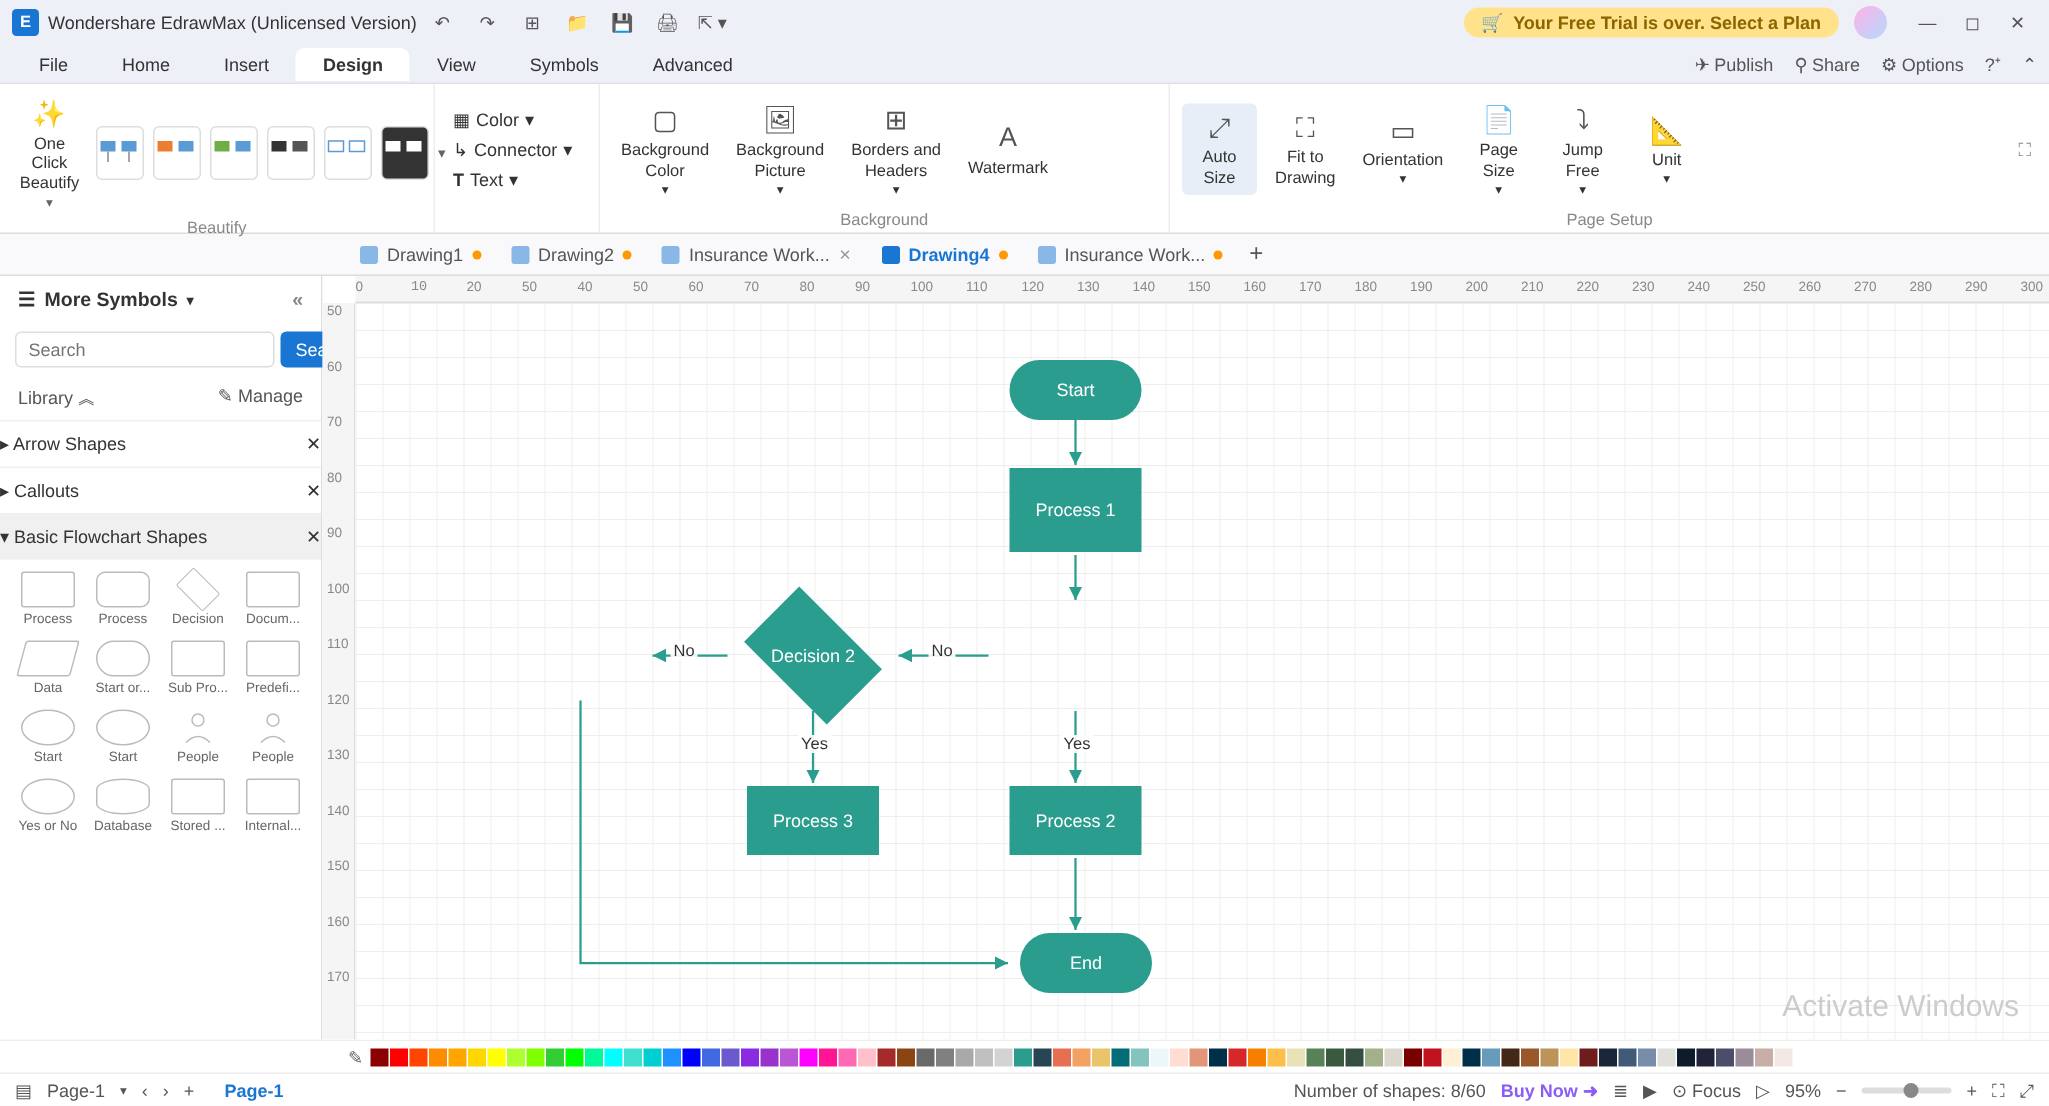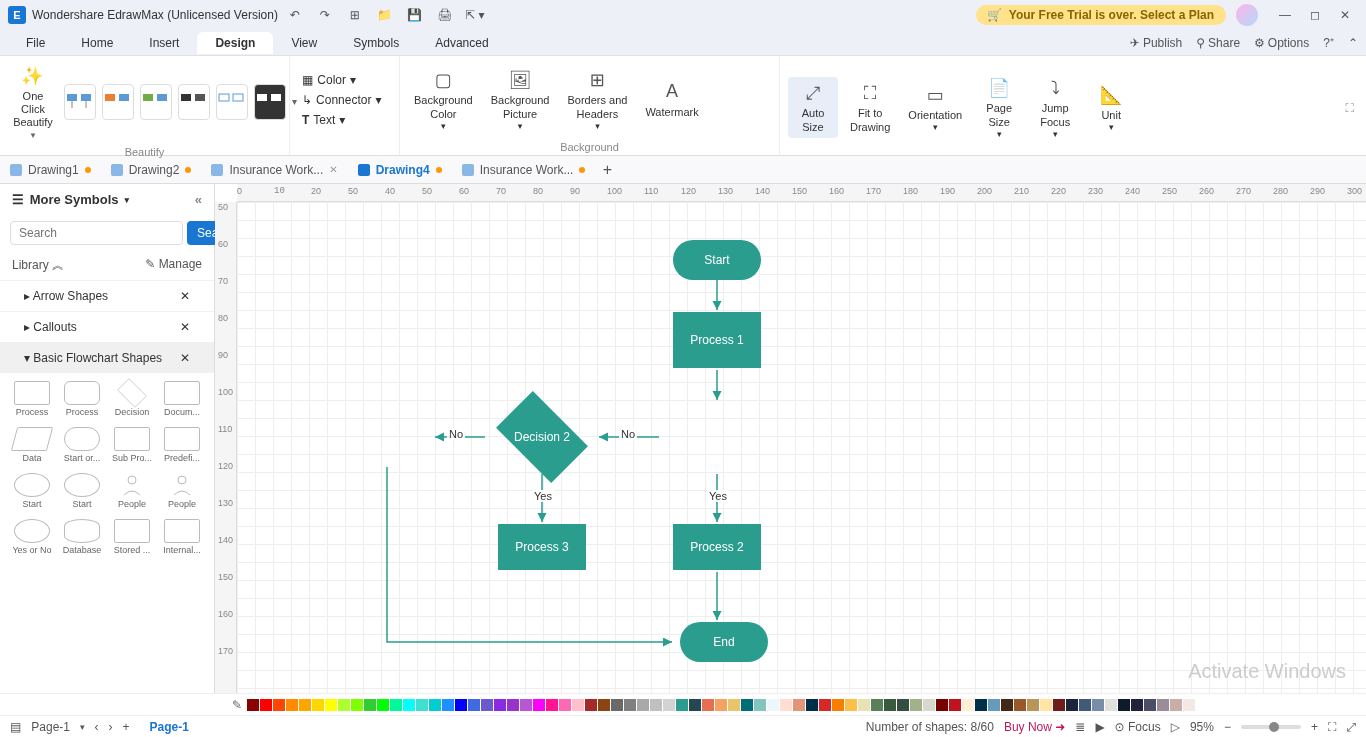--- a/index.html
+++ b/index.html
@@ -20,36 +20,36 @@
 .rgroup { border-right: 1px solid #eee; padding: 4px 8px 0; display:flex; flex-direction:column; }
 .rgroup-body { display:flex; align-items:center; gap:6px; flex:1; }
 .rgroup-label { text-align:center; font-size:11px; color:#888; padding:2px 0; }
 .rbtn { display:flex; flex-direction:column; align-items:center; justify-content:center; padding:4px 6px; cursor:pointer; min-width:50px; }
 .rbtn.small { min-width:auto; flex-direction:row; gap:4px; justify-content:flex-start; padding:2px 4px; font-size:12px; }
 .rbtn .ricon { width:24px;height:24px;display:flex;align-items:center;justify-content:center;font-size:18px;color:#555; }
 .rbtn .rlabel { font-size:11px; color:#333; text-align:center; line-height:1.2; margin-top:2px;}
 .rbtn.sel { background:#e8eef8; border-radius:4px; }
 .style-box { width:44px; height:36px; border:1px solid #ddd; border-radius:4px; display:flex;align-items:center;justify-content:center;cursor:pointer;background:#fff; }
 .style-box.dark { background:#333; }
-.tabs { height: 28px; background:#f9f9fb; display:flex; align-items:center; border-bottom:1px solid #ddd; }
+.tabs { height: 28px; background:#f9f9fb; display:flex; align-items:center; border-bottom:1px solid #ddd; padding-left:230px; }
 .tab { padding: 0 10px; height:100%; display:flex;align-items:center;gap:6px;cursor:pointer;font-size:12px;color:#555;max-width:160px;position:relative; }
 .tab.active { color:#1976d2; font-weight:600; }
 .tab .dot { width:6px;height:6px;border-radius:50%;background:#ff9800; }
 .tab .close { color:#999; font-size:10px; }
 .tab-icon { width:12px;height:12px;background:#1976d2;border-radius:2px;opacity:0.5; }
 .tab.active .tab-icon { opacity:1; }
 .addtab { width:24px;height:24px;display:flex;align-items:center;justify-content:center;cursor:pointer;color:#555;font-size:16px; }
 .main { display:flex; height: calc(737px - 30px - 26px - 100px - 28px - 22px - 22px); }
 .sidebar { width: 215px; background:#fff; border-right:1px solid #ddd; display:flex;flex-direction:column; }
 .side-head { padding:8px 12px; display:flex;align-items:center;gap:6px;font-weight:600;color:#333;font-size:13px; }
 .side-search { padding:6px 10px; display:flex; gap:4px; }
 .side-search input { flex:1; border:1px solid #ddd; border-radius:4px; padding:4px 8px; font-size:12px; }
 .side-search button { background:#1976d2;color:#fff;border:none;border-radius:4px;padding:4px 10px;font-size:12px;cursor:pointer; }
 .side-lib { padding:6px 12px; display:flex; justify-content:space-between; color:#555; font-size:12px; }
-.side-cat { padding:8px 24px; display:flex; justify-content:space-between; align-items:center; cursor:pointer; color:#333; font-size:12px; border-top:1px solid #f0f0f0; }
+.side-cat { padding:8px 0; display:flex; justify-content:space-between; align-items:center; cursor:pointer; color:#333; font-size:12px; border-top:1px solid #f0f0f0; }
 .shape-grid { display:grid; grid-template-columns:repeat(4,1fr); gap:2px; padding:4px 8px; overflow-y:auto; }
 .shape-cell { display:flex;flex-direction:column;align-items:center;padding:4px 2px;cursor:pointer; }
 .shape-cell .sicon { width:36px;height:24px;border:1px solid #bbb;border-radius:2px; }
 .shape-cell .slabel { font-size:9px;color:#666;margin-top:2px;text-align:center;white-space:nowrap;overflow:hidden;text-overflow:ellipsis;width:44px; }
 .canvas-area { flex:1; position:relative; background:#fff; overflow:hidden; }
 .ruler-h { position:absolute;top:0;left:22px;right:0;height:18px;background:#f5f5f5;border-bottom:1px solid #ddd;font-size:9px;color:#888; }
 .ruler-v { position:absolute;top:18px;left:0;width:22px;bottom:0;background:#f5f5f5;border-right:1px solid #ddd;font-size:9px;color:#888; }
 .canvas { position:absolute;top:18px;left:22px;right:0;bottom:0;background:#fff;
   background-image: linear-gradient(#eee 1px, transparent 1px), linear-gradient(90deg, #eee 1px, transparent 1px);
   background-size: 18px 18px; }
@@ -217,30 +217,31 @@
         </div>
       <div class="rbtn">
           <div class="ricon">📄</div>
           <div class="rlabel" style="white-space:pre-line">Page
 Size</div>
           <div style="font-size:9px">▾</div>
         </div>
       <div class="rbtn">
           <div class="ricon">⤵</div>
           <div class="rlabel" style="white-space:pre-line">Jump
-Focus</div>
+Free</div>
           <div style="font-size:9px">▾</div>
         </div>
       <div class="rbtn">
           <div class="ricon">📐</div>
           <div class="rlabel">Unit</div>
           <div style="font-size:9px">▾</div>
         </div>
       <div style="margin-left:auto;cursor:pointer;color:#888;padding:4px">⛶</div>
     </div>
+    <div class="rgroup-label">Page Setup</div>
   </div>
 </div>
 
 <div class="tabs">
   <div class="tab">
       <div class="tab-icon"></div>
       <span>Drawing1</span>
       <span class="dot"></span>
     </div>
   <div class="tab">
@@ -543,21 +544,21 @@
     <span>▤</span>
     <span>Page-1</span>
     <span style="font-size:9px">▾</span>
     <span>‹</span>
     <span>›</span>
     <span>+</span>
     <span class="pagetab">Page-1</span>
   </div>
   <div class="sb-right">
     <span>Number of shapes: 8/60</span>
-    <span style="color:#be185d;font-weight:400"><span>Buy Now</span> ➜</span>
+    <span style="color:#8b5cf6;font-weight:700"><span>Buy Now</span> ➜</span>
     <span>≣</span>
     <span>▶</span>
     <span>⊙ <span>Focus</span></span>
     <span>▷</span>
     <span>95%</span>
     <span>−</span>
     <span style="width:60px;height:4px;background:#ddd;border-radius:2px;position:relative;display:inline-block">
         <span style="position:absolute;left:28px;top:-3px;width:10px;height:10px;background:#888;border-radius:50%"></span>
       </span>
     <span>+</span>

